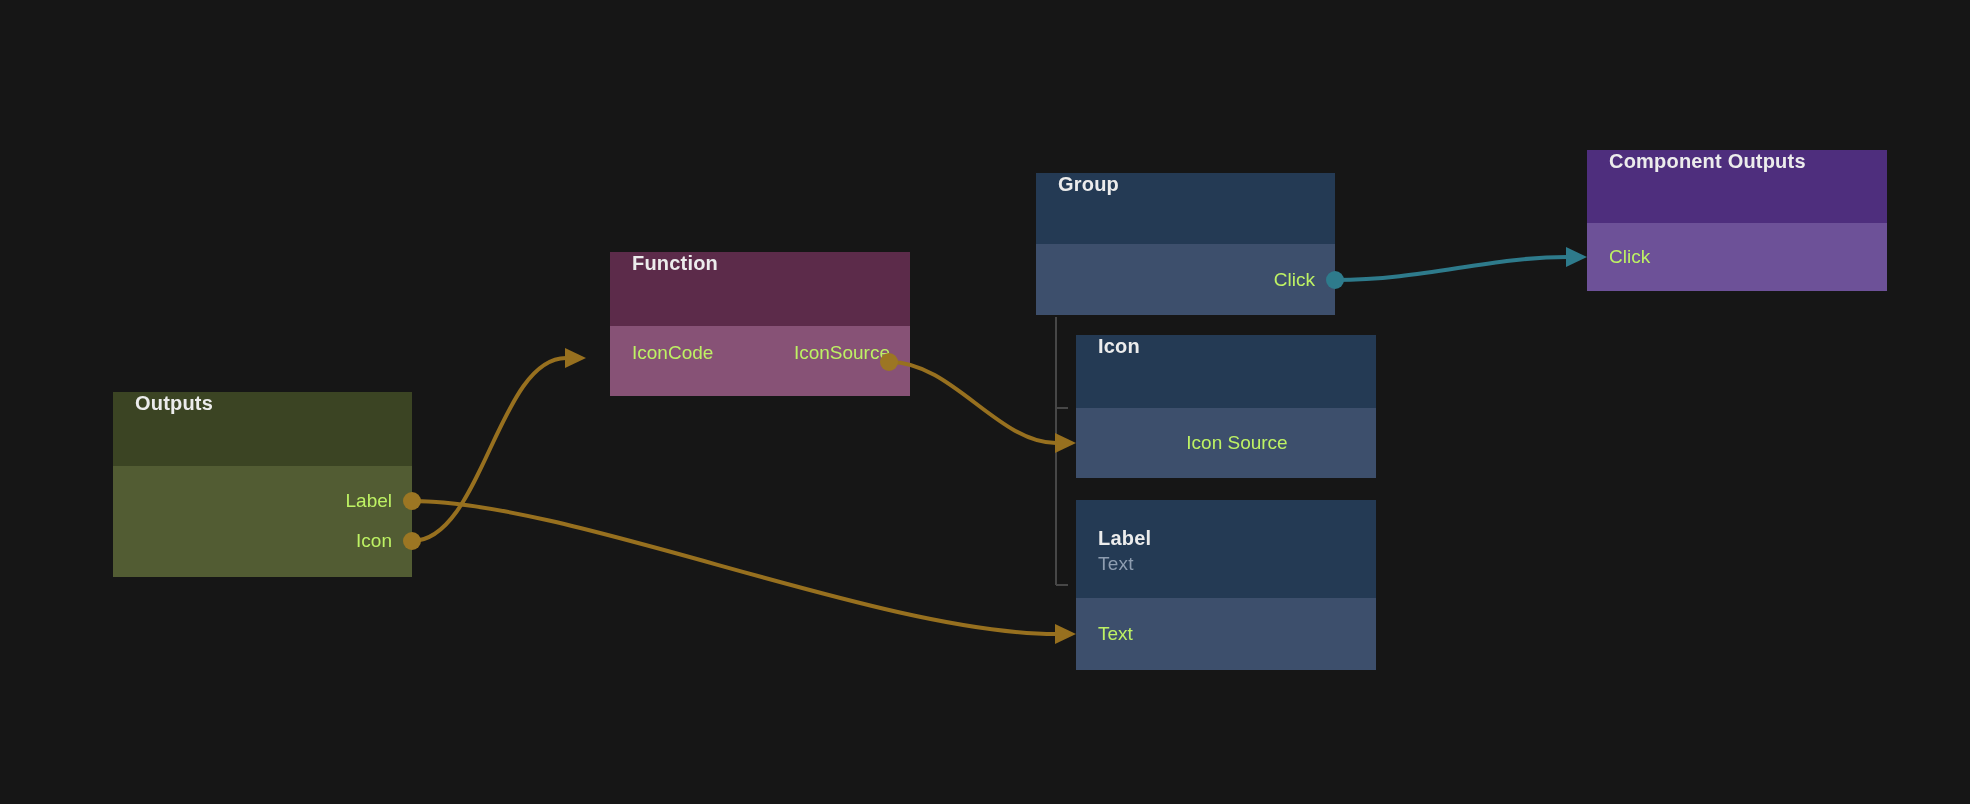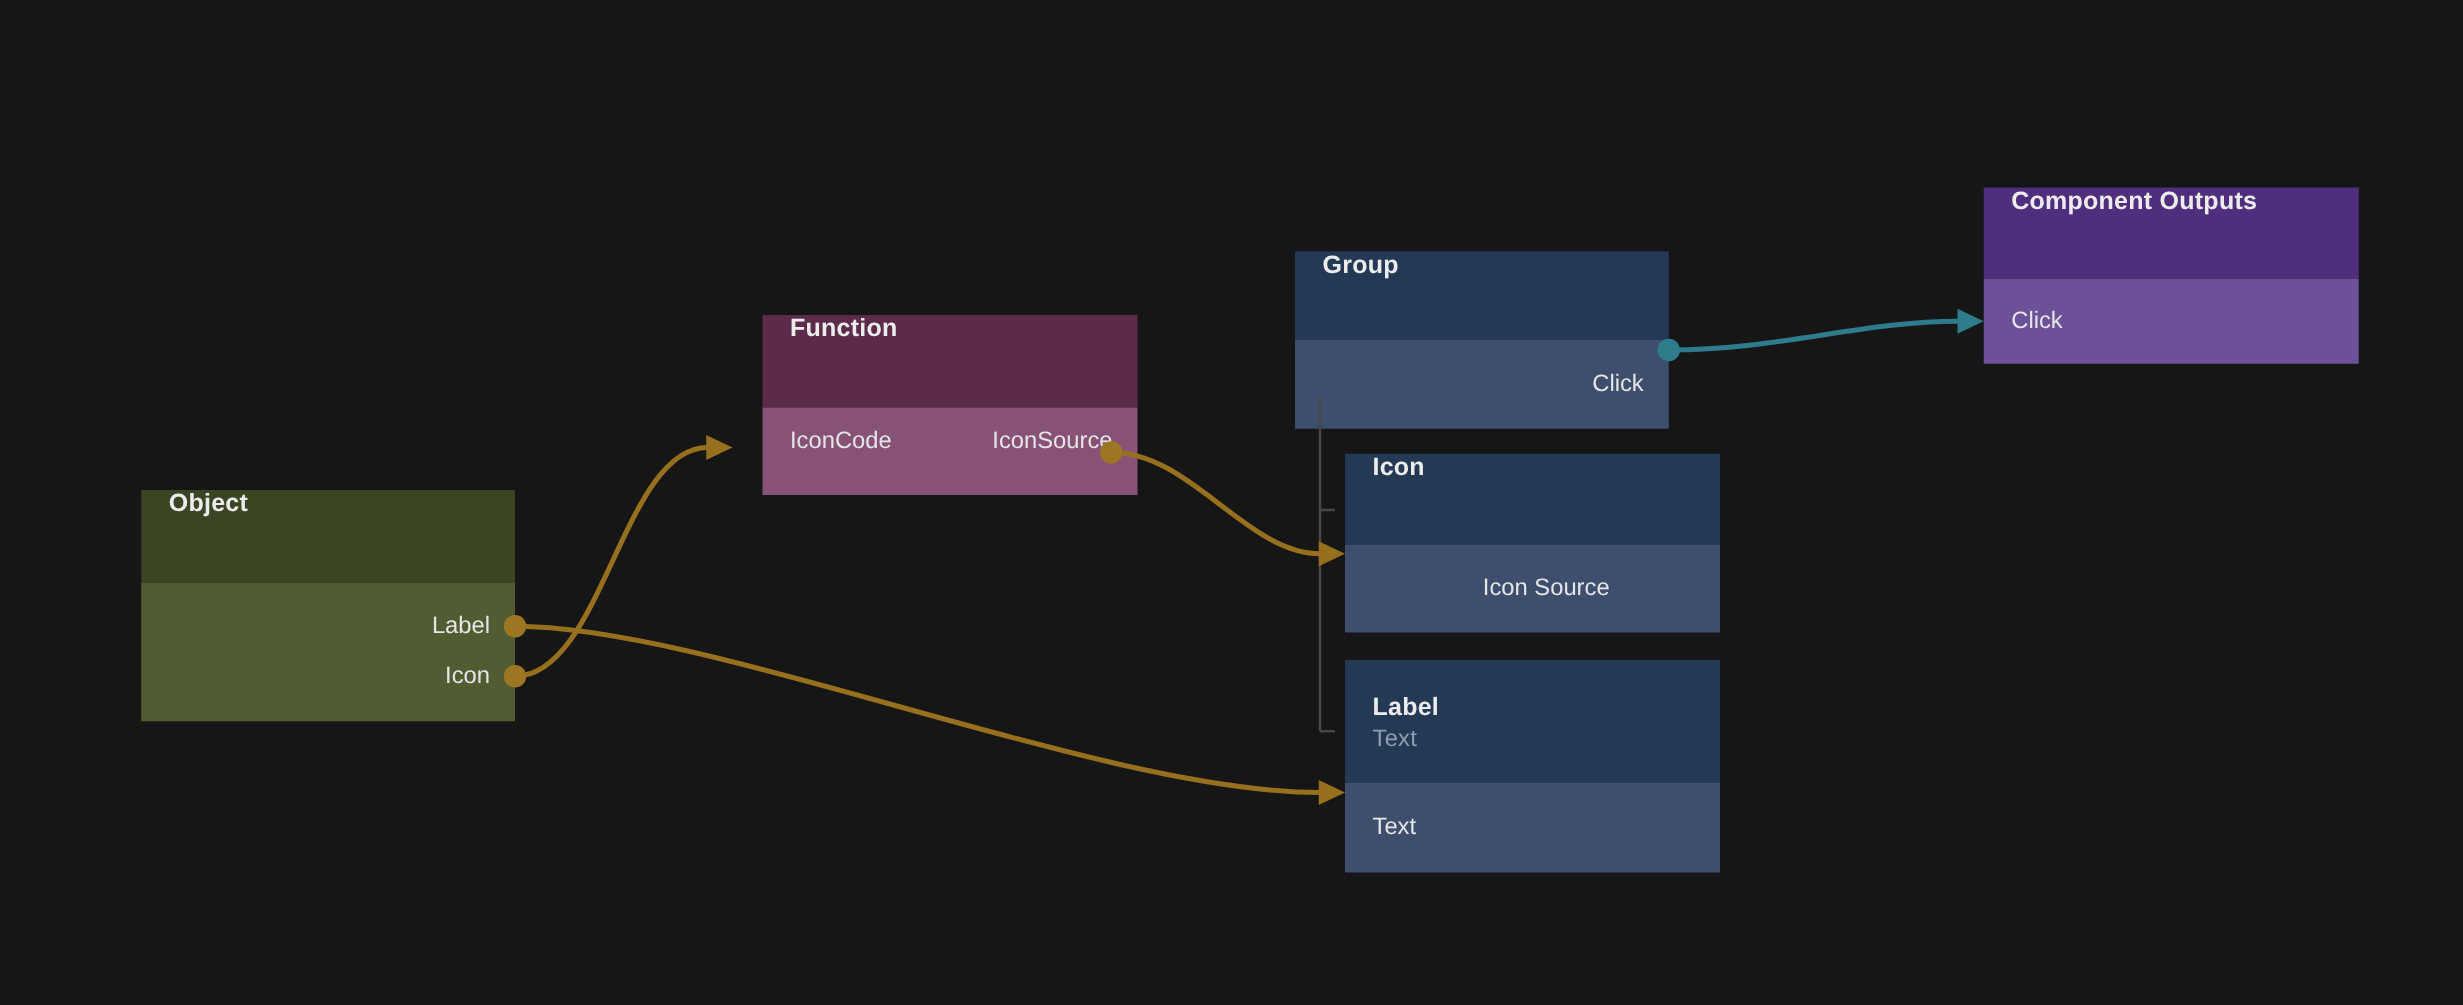--- a/index.html
+++ b/index.html
@@ -35,35 +35,35 @@
     color: #ececec;
     font-size: 20px;
     font-weight: 700;
     letter-spacing: 0.2px;
   }
   .node-body {
     box-sizing: border-box;
   }
   .port-row {
     font-size: 19px;
-    color: #e5e5e5;
+    color: #bef264;
     display: flex;
     align-items: center;
     box-sizing: border-box;
   }
   .port-row.right { justify-content: flex-end; padding-right: 20px; }
   .port-row.left  { justify-content: flex-start; padding-left: 22px; }
   .port-row.split { justify-content: space-between; padding-left: 22px; padding-right: 20px; }
 
   
   .olive  .node-header { background: #3b4423; }
   .olive  .node-body   { background: #525c33; }
   .plum   .node-header { background: #5c2b4a; }
   .plum   .node-body   { background: #875276; }
-  .blue   .node-header { background: #243a54; margin-top: 28px; }
+  .blue   .node-header { background: #243a54; }
   .blue   .node-body   { background: #3d4f6c; }
   .purple .node-header { background: #4e2e7d; }
   .purple .node-body   { background: #6d5198; }
 
   
   #node-object  { left: 113px;  top: 392px; width: 299px; }
   #node-object  .node-header { height: 74px; }
   #node-object  .node-body   { height: 111px; padding-top: 15px; }
   #node-object  .port-row    { height: 40px; }
 
@@ -100,21 +100,21 @@
   #node-co      .node-body   { height: 68px; }
   #node-co      .port-row    { height: 68px; }
 </style>
 </head>
 <body>
 
 <div id="canvas">
 
   <div class="node olive" id="node-object">
     <div class="node-header">
-      <span class="node-title">Object</span>
+      <span class="node-title">Outputs</span>
     </div>
     <div class="node-body">
       <div class="port-row right">
         <span>Label</span>
       </div>
       <div class="port-row right">
         <span>Icon</span>
       </div>
     </div>
   </div>

